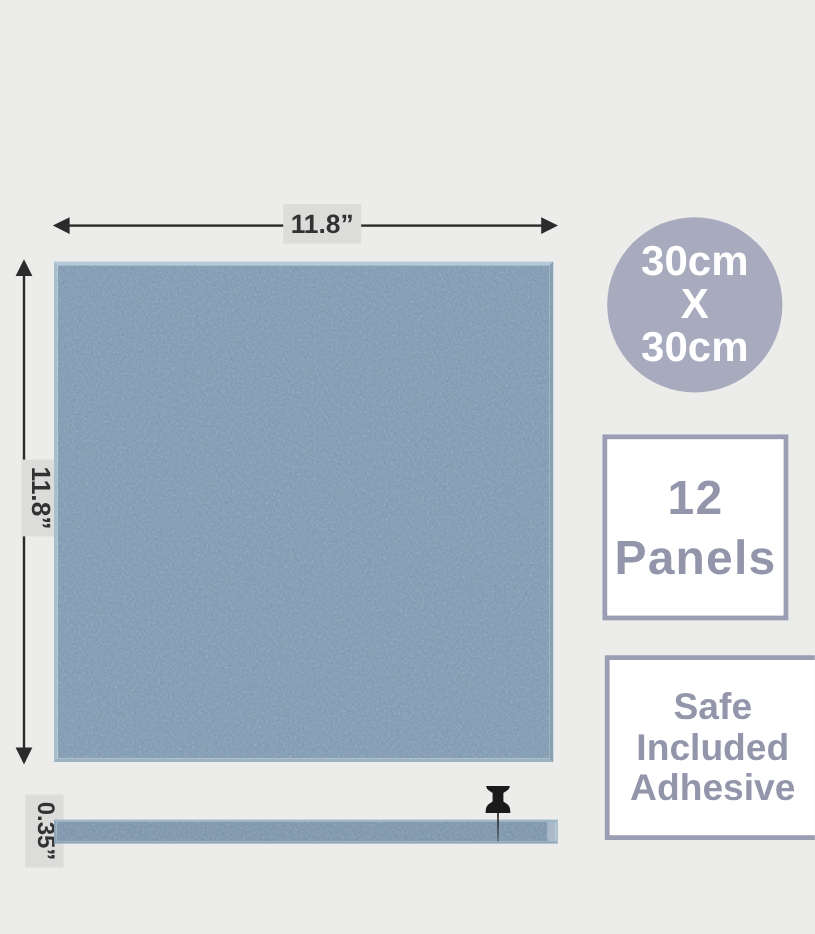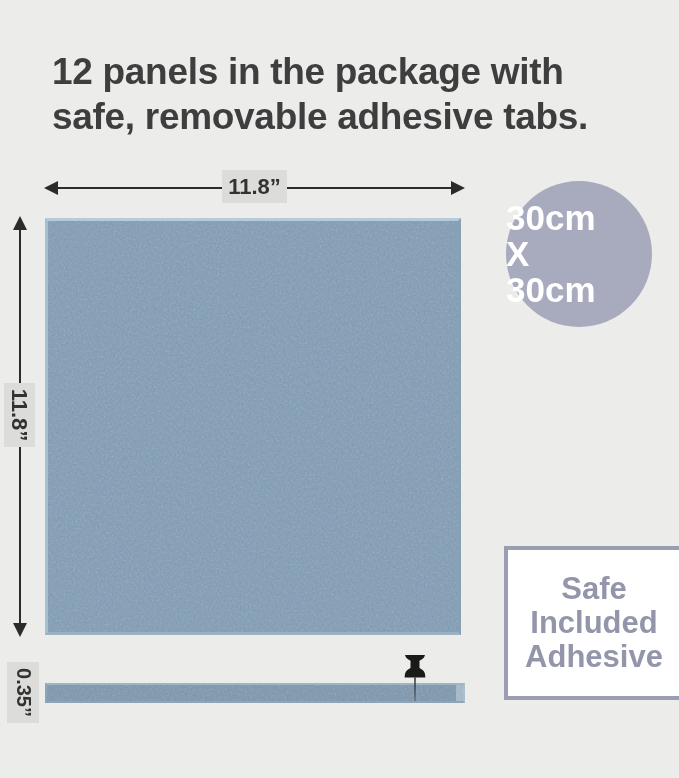--- a/index.html
+++ b/index.html
@@ -15,21 +15,21 @@
   
   .dim-line-h { position:absolute; left:48px; top:187px; width:412px; height:2px; background:#2b2b2b; }
   .dim-line-v { position:absolute; left:19px; top:220px; width:2px; height:415px; background:#2b2b2b; }
   .ah { position:absolute; width:0; height:0; }
   .ah-left  { left:44px;  top:181px; border-top:7px solid transparent; border-bottom:7px solid transparent; border-right:14px solid #2b2b2b; }
   .ah-right { left:451px; top:181px; border-top:7px solid transparent; border-bottom:7px solid transparent; border-left:14px solid #2b2b2b; }
   .ah-up    { left:13px;  top:216px; border-left:7px solid transparent; border-right:7px solid transparent; border-bottom:14px solid #2b2b2b; }
   .ah-down  { left:13px;  top:623px; border-left:7px solid transparent; border-right:7px solid transparent; border-top:14px solid #2b2b2b; }
 
   .dim-label { position:absolute; background:#dcdcda; display:flex; align-items:center; justify-content:center;
-               font-weight:bold; color:#323232; }
+               font-weight:bold; color:#323232;margin-left:14px; }
   .dim-label-w { left:222px; top:170px; width:65px; height:33px; font-size:22px; }
   .dim-label-h { left:4px;  top:383px; width:31px; height:64px; font-size:22px; }
   .dim-label-t { left:7px;  top:662px; width:32px; height:61px; font-size:20px; }
   .rot90 { transform:rotate(90deg); white-space:nowrap; }
 
   
   .panel-main { position:absolute; left:45px; top:218px; width:416px; height:417px;
                 border:3px solid; border-color:#b3cbda #87a0b2 #9ab2c2 #a6bfcf;
                 box-shadow:inset 0 1px 0 rgba(255,255,255,.35), inset -1px -1px 1px rgba(0,0,0,.10); }
   .panel-strip { position:absolute; left:45px; top:683px; width:420px; height:20px;
@@ -37,21 +37,21 @@
                  box-shadow:inset 0 1px 0 rgba(255,255,255,.3); }
   .felt-svg { position:absolute; left:0; top:0; width:100%; height:100%; display:block; }
   .strip-end { position:absolute; right:0; top:0; width:7px; height:100%; background:rgba(255,255,255,.30); }
 
   
   .pin { position:absolute; left:404px; top:655px; width:22px; height:47px; z-index:5; }
 
   
   .badge-circle { position:absolute; left:506px; top:181px; width:146px; height:146px; border-radius:50%;
                   background:#a8aabd; color:#ffffff; display:flex; flex-direction:column;
-                  align-items:flex-start; justify-content:center; text-align:center;
+                  align-items:center; justify-content:center; text-align:center;
                   font-weight:bold; font-size:35px; line-height:36px; }
   .badge-box { position:absolute; background:#ffffff; border:4px solid #9b9eb2; color:#9396ab;
                display:flex; flex-direction:column; align-items:center; justify-content:center;
                text-align:center; font-weight:bold; overflow:visible; }
   .badge-panels { left:502px; top:362px; width:155px; height:155px; font-size:40px; line-height:50px; letter-spacing:1px; }
   .badge-adhesive { left:504px; top:546px; width:180px; height:154px; font-size:31px; line-height:34px; }
   .badge-adhesive .line { white-space:nowrap; }
 </style>
 </head>
 <body>
@@ -60,24 +60,20 @@
 
   <svg width="0" height="0" style="position:absolute" aria-hidden="true">
     <defs>
       <filter id="feltNoise" x="0%" y="0%" width="100%" height="100%">
         <feTurbulence type="fractalNoise" baseFrequency="0.5" numOctaves="4" seed="8" stitchTiles="stitch"></feTurbulence>
         <feColorMatrix type="saturate" values="0"></feColorMatrix>
       </filter>
     </defs>
   </svg>
 
-  <div class="title">
-    <div>12 panels in the package with</div>
-    <div>safe, removable adhesive tabs.</div>
-  </div>
 
   <div class="dim-line-h"></div>
   <div class="ah ah-left"></div>
   <div class="ah ah-right"></div>
   <div class="dim-label dim-label-w">
     <span>11.8”</span>
   </div>
 
   <div class="dim-line-v"></div>
   <div class="ah ah-up"></div>
@@ -109,20 +105,24 @@
     <path fill="#1a1a1a" d="M1,0 L21,0 L20,2.5 C18.5,4.2 17,4.8 15.5,5.8 L15.5,13 C17,14 19,15 20,16.5 C21,18 21.3,20.2 21.3,22.5 L0.7,22.5 C0.7,20.2 1,18 2,16.5 C3,15 5,14 6.5,13 L6.5,5.8 C5,4.8 3.5,4.2 2,2.5 Z"></path>
     <path fill="#1a1a1a" d="M10.3,22.5 L11.7,22.5 L11.25,46 L10.75,46 Z"></path>
   </svg>
 
   <div class="badge-circle">
     <div>30cm</div>
     <div>X</div>
     <div>30cm</div>
   </div>
 
+  <div class="badge-box badge-panels">
+    <div>12</div>
+    <div>Panels</div>
+  </div>
 
   <div class="badge-box badge-adhesive">
     <div class="line">Safe</div>
     <div class="line">Included</div>
     <div class="line">Adhesive</div>
   </div>
 
 </div>
 
 </body></html>

